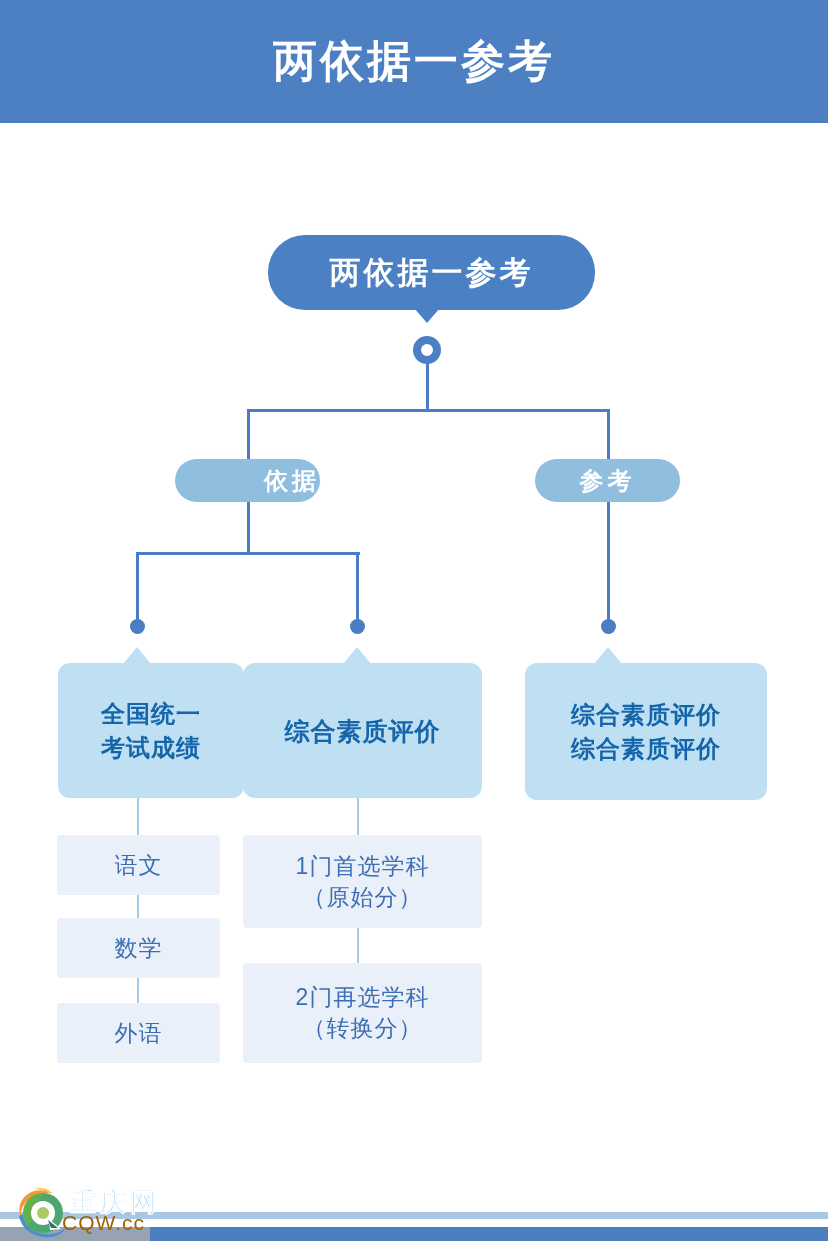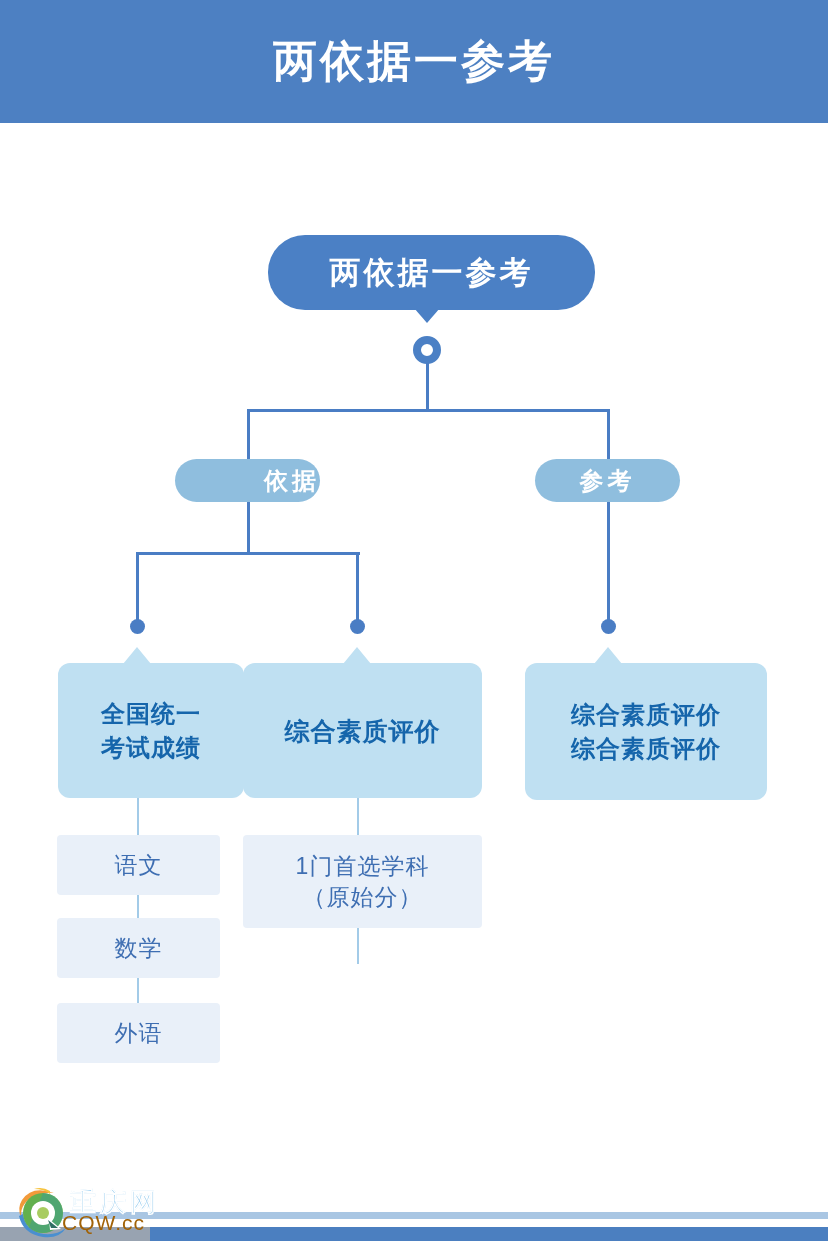--- a/index.html
+++ b/index.html
@@ -151,20 +151,24 @@
   <div class="abs subbox sub2">
     <span>数学</span>
   </div>
   <div class="abs subbox sub3">
     <span>外语</span>
   </div>
   <div class="abs subbox mid1">
     <span>1门首选学科</span>
     <span>（原始分）</span>
   </div>
+  <div class="abs subbox mid2">
+    <span>2门再选学科</span>
+    <span>（转换分）</span>
+  </div>
 
   <div class="abs stripe"></div>
   <div class="abs bar-gray"></div>
   <div class="abs bar-blue"></div>
 
   <div class="abs logo-emblem">
     <svg width="56" height="56" viewBox="0 0 56 56">
       <path d="M40 9 Q18 1 8 16 Q3 24 7 33 Q6 18 22 12 Q32 8 40 9 Z" fill="#f29a3a"></path>
       <path d="M36 7 Q28 2 20 5 Q30 5 36 10 Z" fill="#f6c23c"></path>
       <path d="M5 32 Q9 50 29 53 Q45 55 52 44 Q40 53 25 49 Q11 44 9 30 Z" fill="#4a8fd0"></path>

